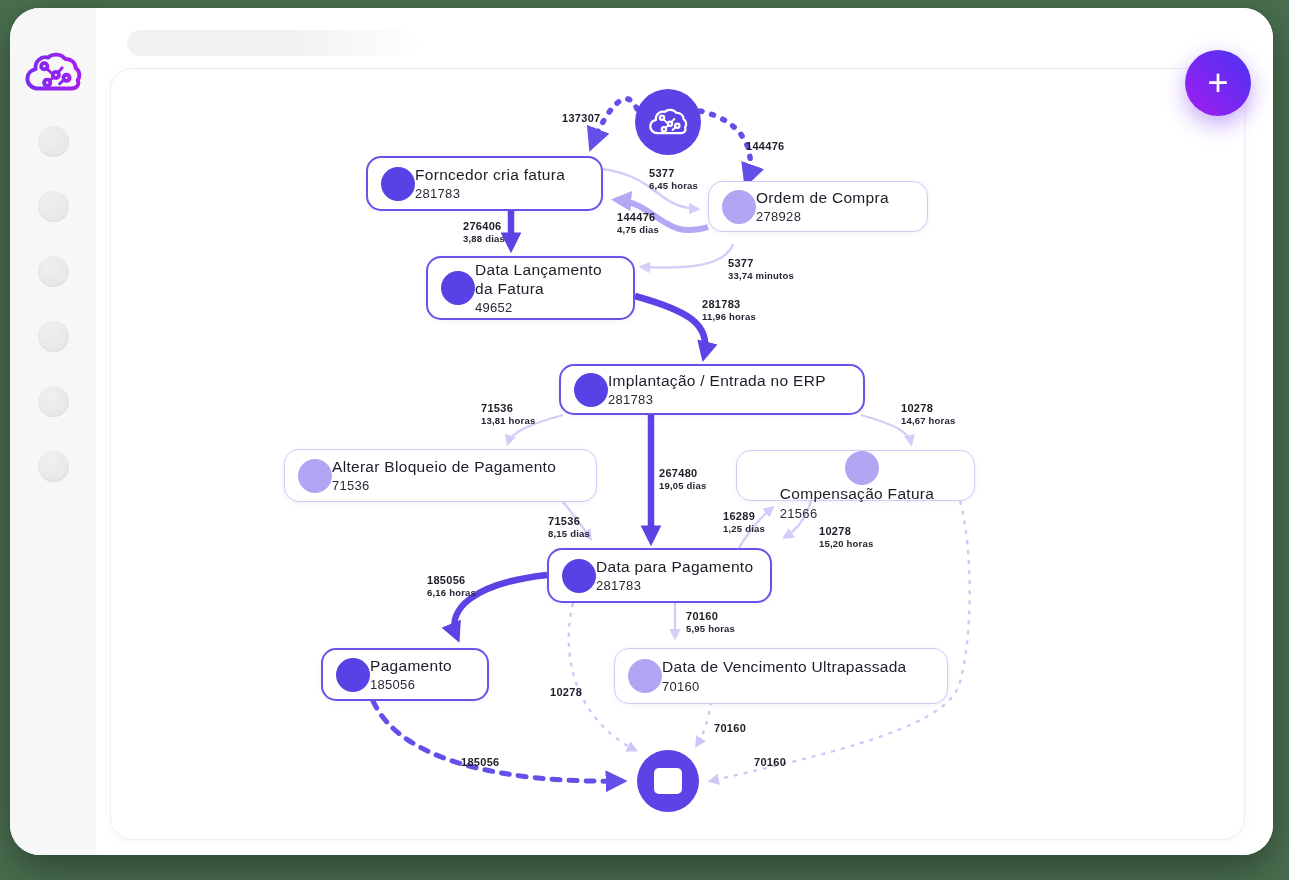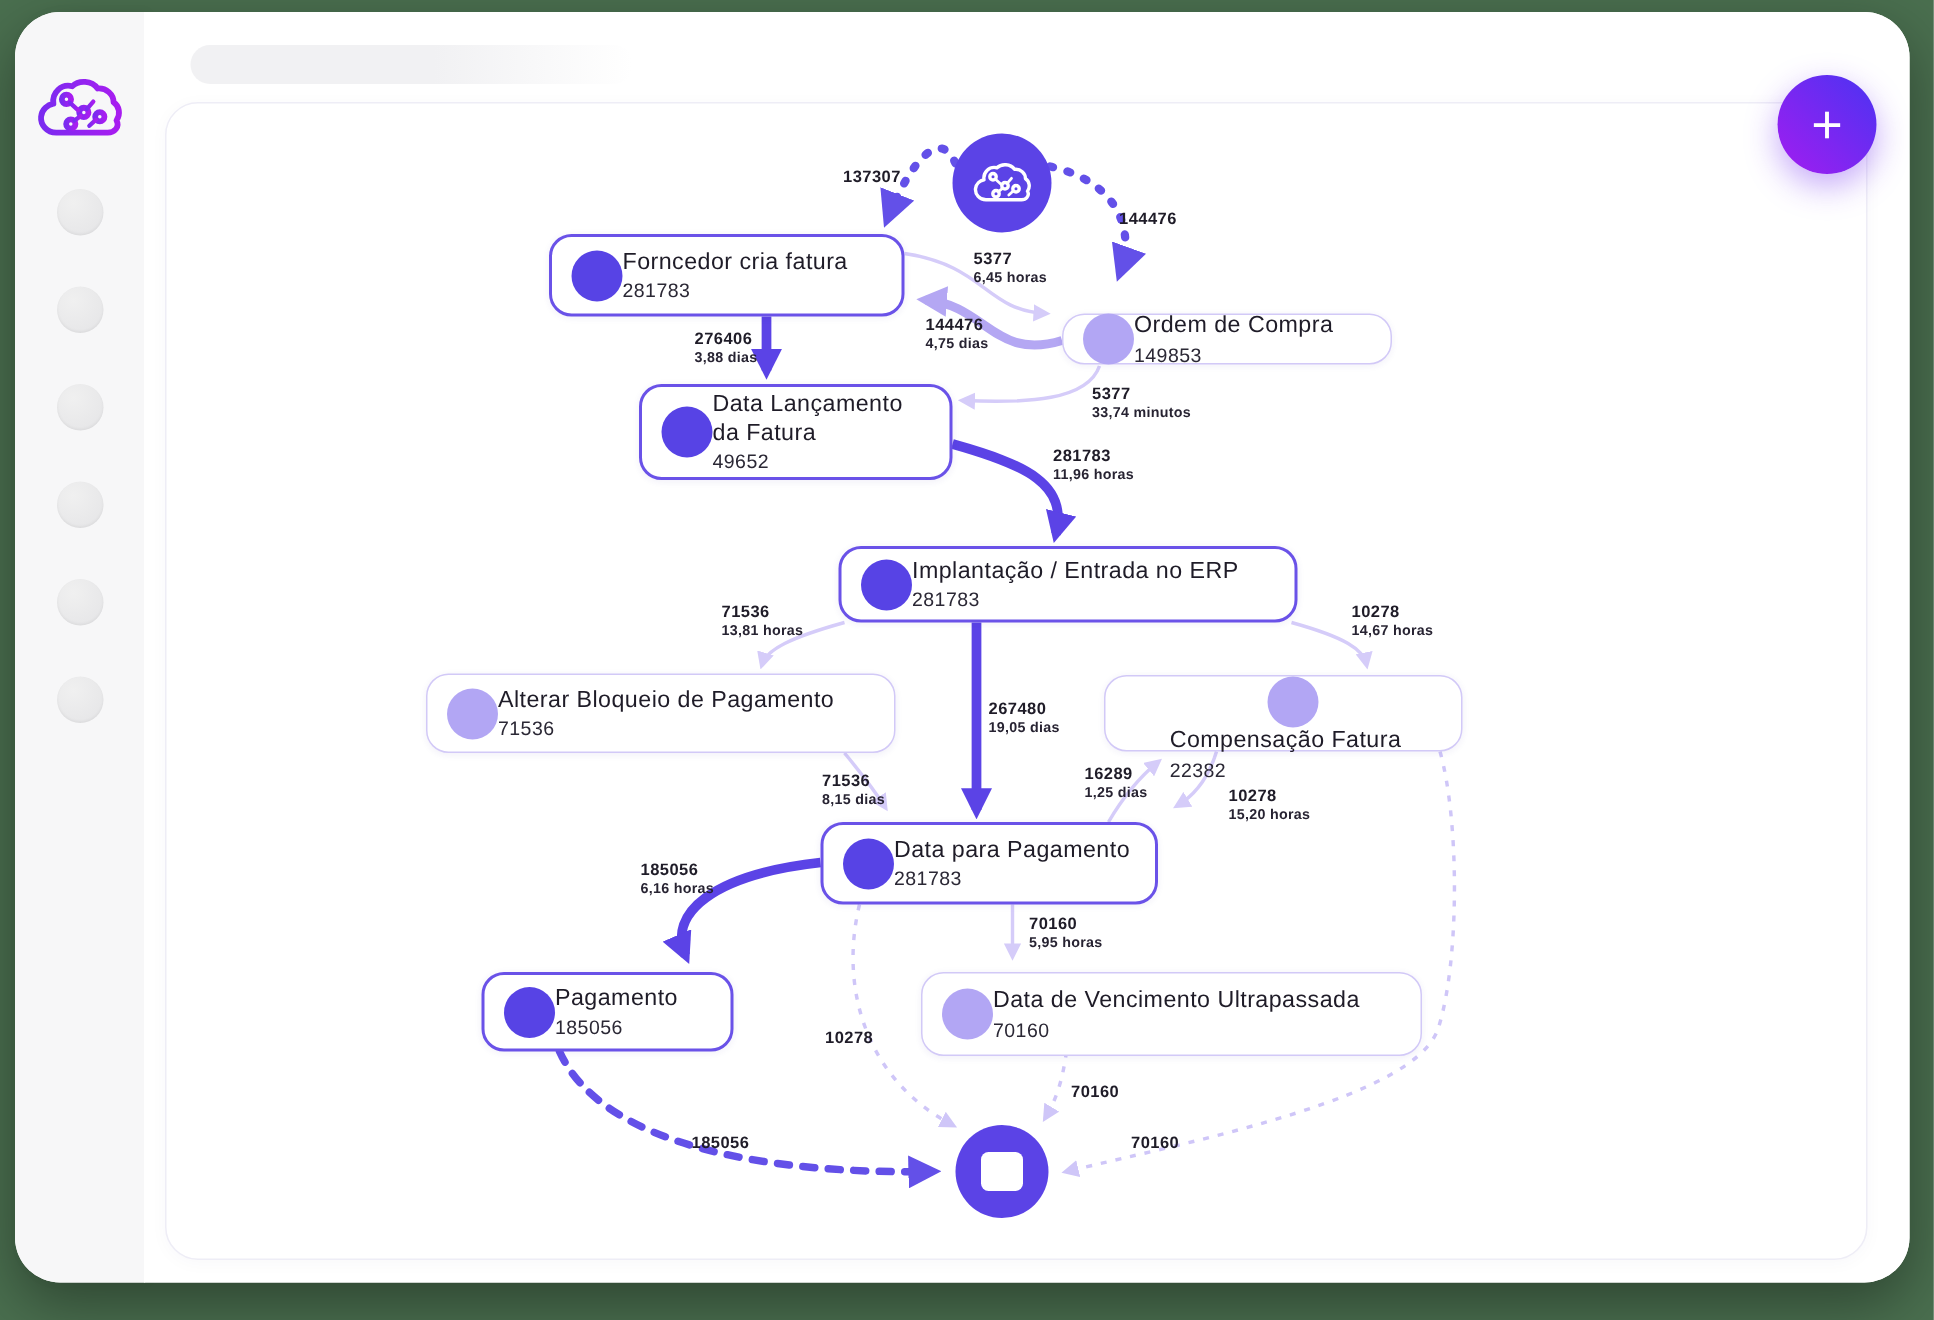--- a/index.html
+++ b/index.html
@@ -153,25 +153,25 @@
         </div>
 
         <div id="flow-nodes">
             <div class="node strong" style="left: 255px; top: 87px; width: 237px; height: 55px;">
     <span class="node-dot"></span>
     <span class="node-text">
       <span class="node-title">Forncedor cria fatura</span>
       <span class="node-value">281783</span>
     </span>
   </div>
-            <div class="node light" style="left: 597px; top: 140px; width: 220px; height: 34px;">
+            <div class="node light" style="left: 597px; top: 112px; width: 220px; height: 51px;">
     <span class="node-dot"></span>
     <span class="node-text">
       <span class="node-title">Ordem de Compra</span>
-      <span class="node-value">149853</span>
+      <span class="node-value">278928</span>
     </span>
   </div>
             <div class="node strong" style="left: 315px; top: 187px; width: 209px; height: 64px;">
     <span class="node-dot"></span>
     <span class="node-text">
       <span class="node-title">Data Lançamento da Fatura</span>
       <span class="node-value">49652</span>
     </span>
   </div>
             <div class="node strong" style="left: 448px; top: 295px; width: 306px; height: 51px;">
@@ -185,21 +185,21 @@
     <span class="node-dot"></span>
     <span class="node-text">
       <span class="node-title">Alterar Bloqueio de Pagamento</span>
       <span class="node-value">71536</span>
     </span>
   </div>
             <div class="node light" style="left: 625px; top: 381px; width: 239px; height: 51px; flex-direction: column;">
     <span class="node-dot"></span>
     <span class="node-text">
       <span class="node-title">Compensação Fatura</span>
-      <span class="node-value">22382</span>
+      <span class="node-value">21566</span>
     </span>
   </div>
             <div class="node strong" style="left: 436px; top: 479px; width: 225px; height: 55px;">
     <span class="node-dot"></span>
     <span class="node-text">
       <span class="node-title">Data para Pagamento</span>
       <span class="node-value">281783</span>
     </span>
   </div>
             <div class="node strong" style="left: 210px; top: 579px; width: 168px; height: 53px;">

